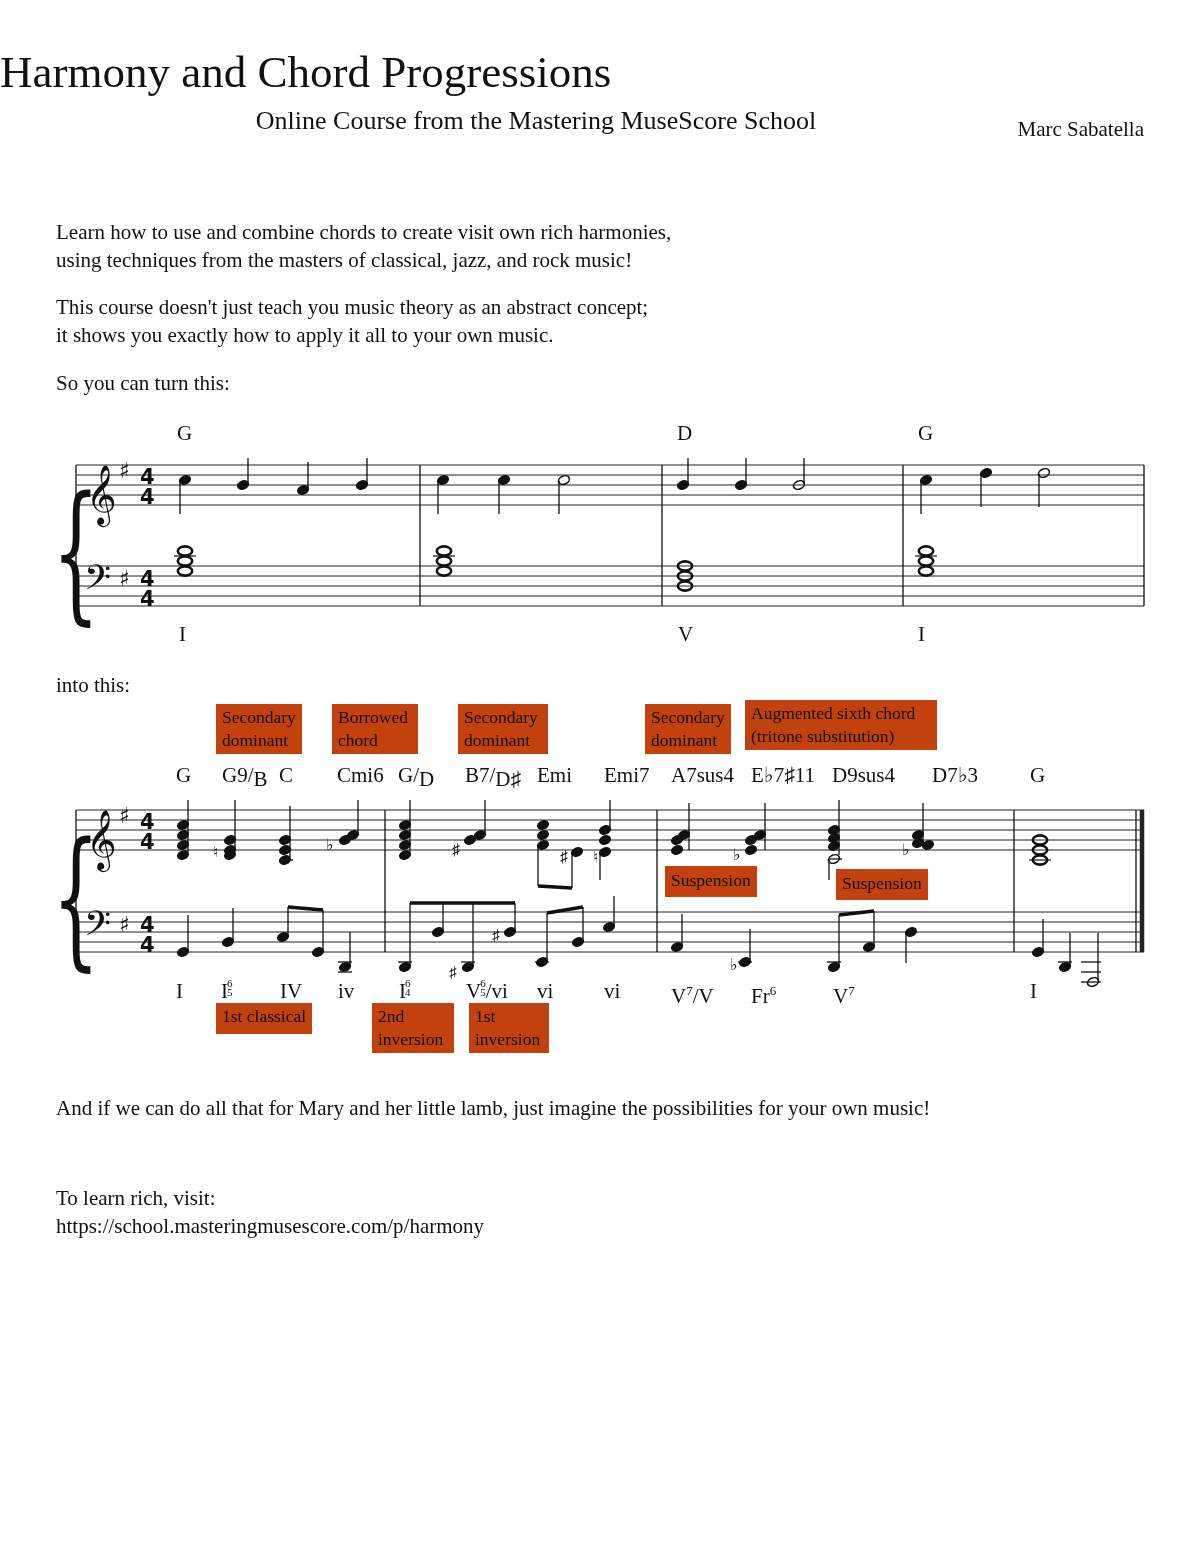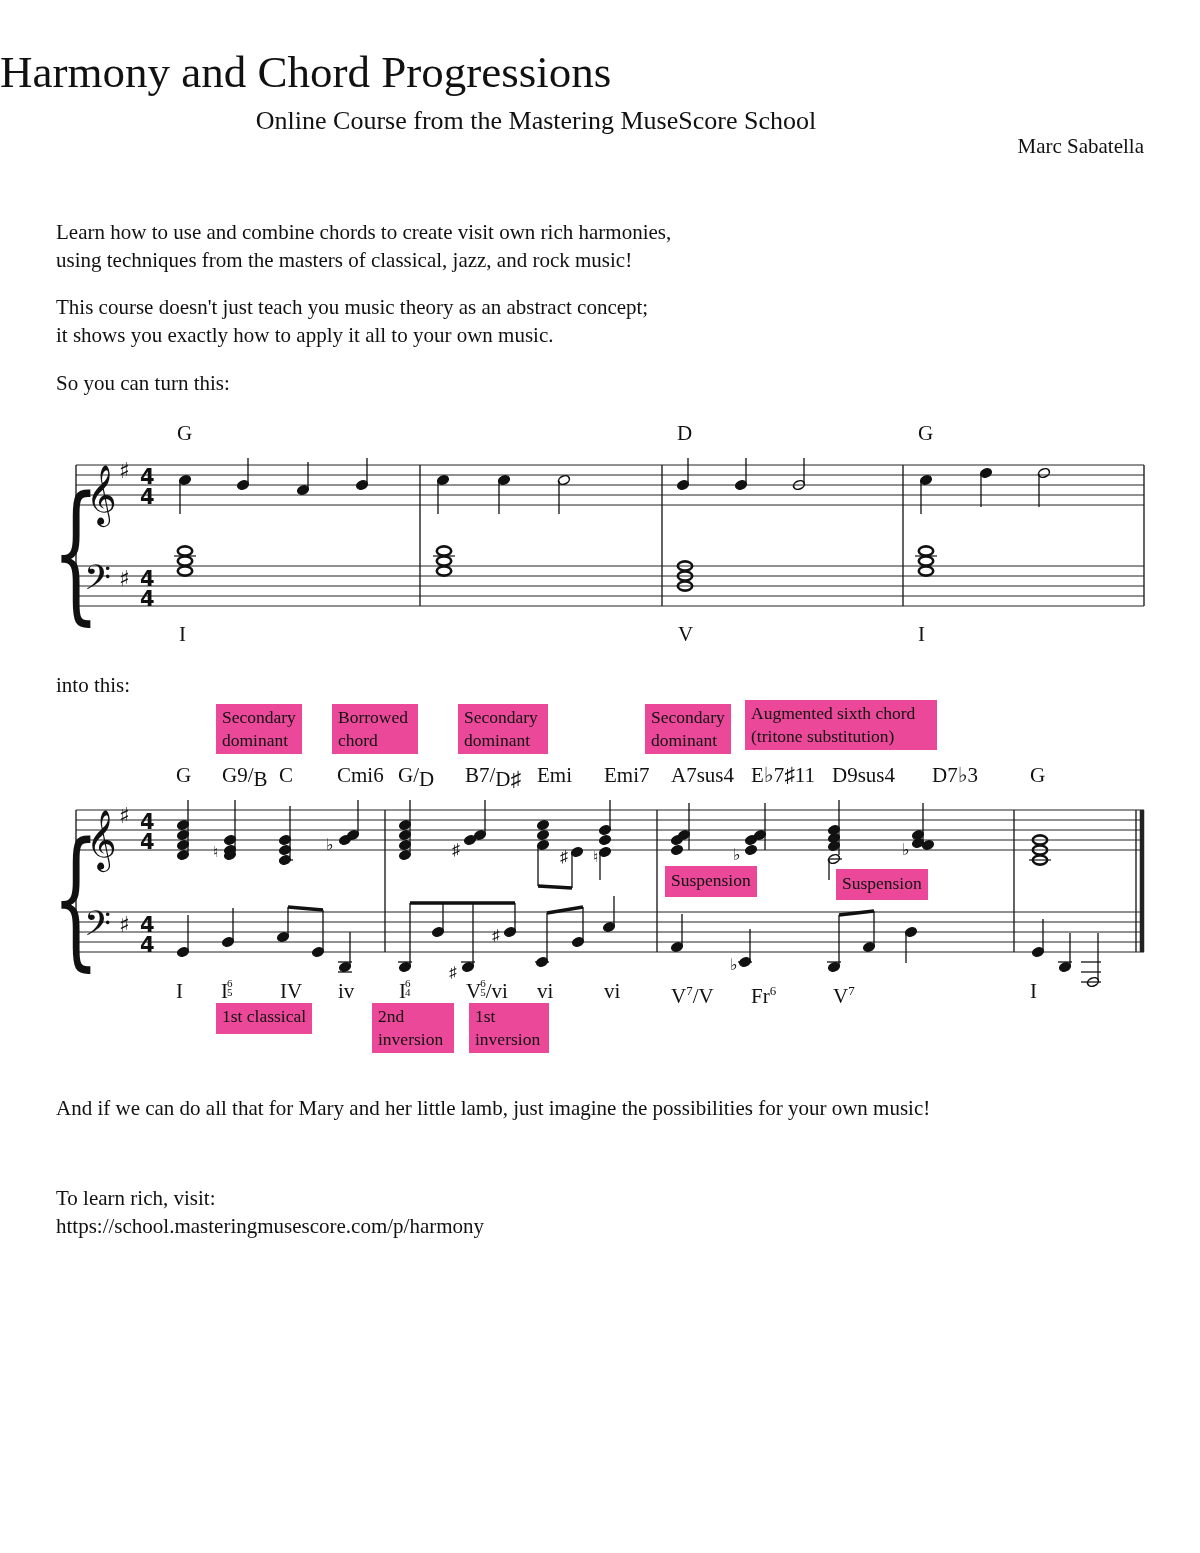--- a/index.html
+++ b/index.html
@@ -1,25 +1,25 @@
 <!DOCTYPE html>
 <html><head>
 <meta charset="utf-8">
 <style>
   html, body { margin:0; padding:0; background:#ffffff; }
   body { width:1200px; height:1553px; position:relative; overflow:hidden;
          font-family:"Liberation Serif","DejaVu Serif",serif; color:#111; }
   .abs { position:absolute; }
   .title { left:0; width:1200px; top:44px; font-size:45px; line-height:56px; }
   .subtitle { left:0; width:1072px; top:104px; text-align:center; font-size:26px; line-height:34px; }
-  .author { right:56px; top:132px; font-size:21px; line-height:28px; }
+  .author { right:56px; top:115px; font-size:21px; line-height:28px; }
   .para { left:56px; font-size:21px; line-height:28px; white-space:nowrap; }
   .chord { font-size:21px; line-height:24px; white-space:nowrap; }
   .roman { font-size:21px; line-height:24px; white-space:nowrap; }
-  .note-box { background:#ec4899; font-size:17.5px; line-height:23px; padding:2px 6px; white-space:nowrap; }
+  .note-box { background:#c2410c; font-size:17.5px; line-height:23px; padding:2px 6px; white-space:nowrap; }
   .sub { font-size:21px; vertical-align:-4px; }
   svg.score { position:absolute; left:0; top:0; }
   sup { font-size:13px; }
   .figbass { display:inline-block; font-size:11px; line-height:9px; vertical-align:top; text-align:center; margin-left:-1px; }
 </style>
 </head>
 <body>
 
 <div class="abs title">Harmony and Chord Progressions</div>
 <div class="abs subtitle">Online Course from the Mastering MuseScore School</div>

